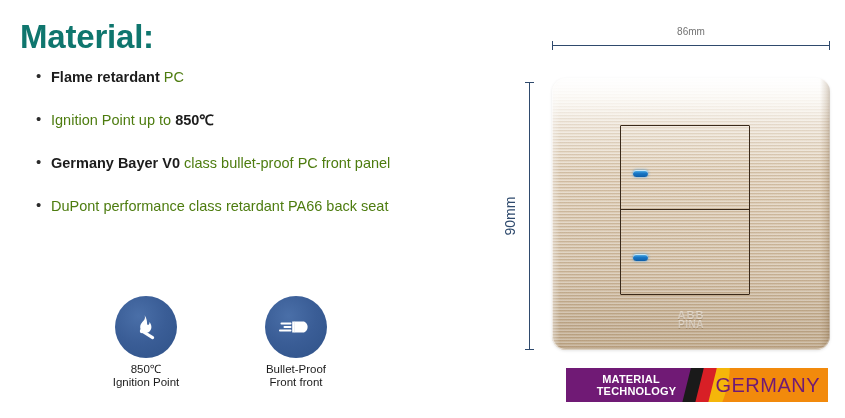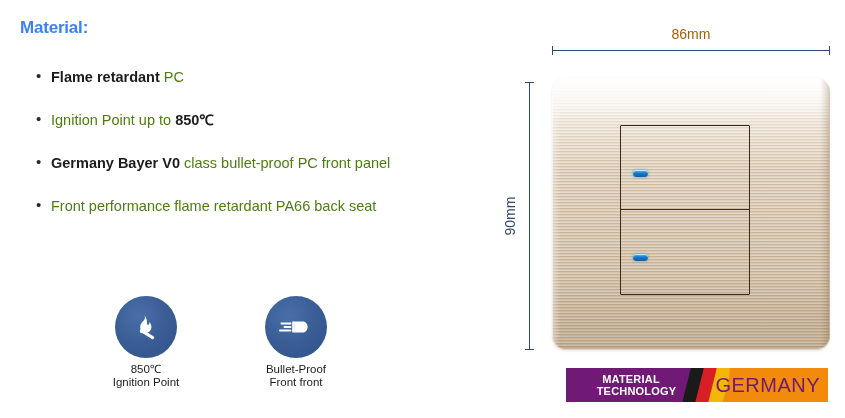--- a/index.html
+++ b/index.html
@@ -20,23 +20,23 @@
   
   .left-pane {
     position: absolute;
     left: 0; top: 0;
     width: 500px; height: 418px;
   }
 
   .page-title {
     position: absolute;
     left: 20px; top: 18px;
-    font-size: 17px;
+    font-size: 33px;
     font-weight: bold;
-    color: #3b82f6;
+    color: #0f766e;
     letter-spacing: -0.2px;
   }
 
   .spec-list {
     position: absolute;
     left: 34px; top: 68px;
     width: 460px;
   }
 
   .spec-item {
@@ -85,22 +85,22 @@
   .badge-label .l2 { display: block; }
 
   
   .dim-h {
     position: absolute;
     left: 552px; top: 26px;
     width: 278px;
   }
   .dim-h-label {
     text-align: center;
-    font-size: 14px;
-    color: #a16207;
+    font-size: 10px;
+    color: #737373;
     margin-bottom: 4px;
   }
   .dim-h-line {
     position: relative;
     height: 9px;
   }
   .dim-h-line::before {
     content: "";
     position: absolute;
     left: 0; right: 0; top: 4px;
@@ -326,21 +326,21 @@
 
     <div class="spec-item">
       <span class="spec-muted">Ignition Point up to </span><span class="spec-strong">850℃</span>
     </div>
 
     <div class="spec-item">
       <span class="spec-strong">Germany Bayer V0 </span><span class="spec-muted">class bullet-proof PC front panel</span>
     </div>
 
     <div class="spec-item">
-      <span class="spec-muted">Front performance flame retardant PA66 back seat</span>
+      <span class="spec-muted">DuPont performance class retardant PA66 back seat</span>
     </div>
 
   </div>
 
   <div class="badges">
 
     <div class="badge">
       <div class="badge-circle">
         <svg width="34" height="34" viewBox="0 0 34 34">
           <path d="M15.6 5.2c0.9 2.4 0.2 4.0 -1.1 5.6 -1.5 1.8 -3.3 3.4 -3.3 6.2 0 3.3 2.5 5.8 5.6 5.8 3.1 0 5.6 -2.6 5.6 -5.9 0 -2.2 -0.9 -3.6 -2.0 -5.0 0.2 1.3 -0.2 2.3 -0.9 2.8 -0.7 0.5 -1.4 0.1 -1.4 -0.9 0 -2.5 -0.4 -5.6 -2.5 -8.6z" fill="#ffffff"></path>
@@ -397,20 +397,24 @@
 
     <div class="rockers">
       <div class="rocker top">
         <span class="led"></span>
       </div>
       <div class="rocker bottom">
         <span class="led"></span>
       </div>
     </div>
 
+    <div class="panel-logo">
+      <span>ABB</span>
+      <span class="lg2">PINA</span>
+    </div>
   </div>
 </div>
 
 <div class="banner">
   <div class="banner-gray">
     <span class="banner-l1">MATERIAL</span>
     <span class="banner-l2">TECHNOLOGY</span>
   </div>
   <div class="banner-orange">
     <span class="flag">

